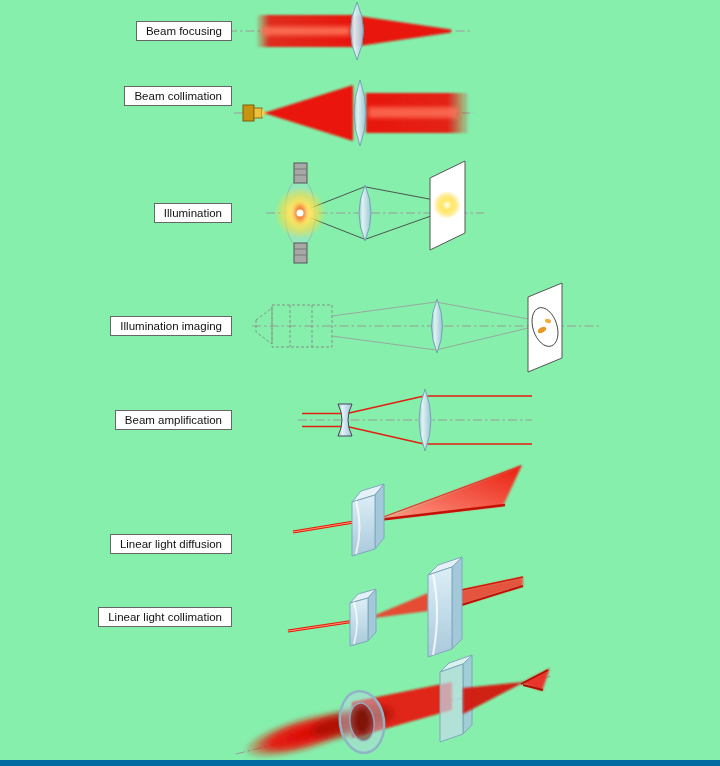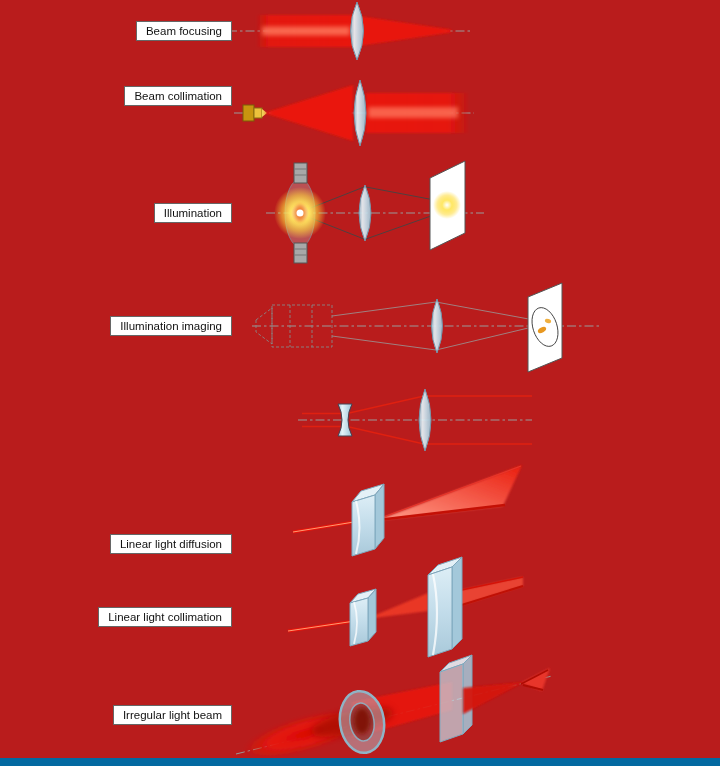--- a/index.html
+++ b/index.html
@@ -1,17 +1,17 @@
 <!DOCTYPE html>
 <html><head>
 <meta charset="utf-8">
 <style>
   html,body{margin:0;padding:0;background:#fff;}
-  .page{position:relative;width:720px;height:766px;background:#b91c1c;overflow:hidden;
-        font-family:"Liberation Sans",sans-serif;border-bottom:8px solid #0369a1;box-sizing:border-box;}
+  .page{position:relative;width:720px;height:766px;background:#86efac;overflow:hidden;
+        font-family:"Liberation Sans",sans-serif;border-bottom:6px solid #0369a1;box-sizing:border-box;}
   .diagram-svg{position:absolute;left:0;top:0;}
   .label{position:absolute;right:488px;border:1px solid #666;background:#fff;
          padding:2px 9px;font-size:11.5px;color:#111;white-space:nowrap;line-height:14px;}
   .axis{stroke:#9a9a9a;stroke-width:1;stroke-dasharray:9 3 2.5 3;fill:none;}
   .lens{fill:url(#gLens);stroke:#6f9db3;stroke-width:1;opacity:.93;}
   .ray{stroke:#444;stroke-width:.9;}
   .ray2{stroke:#999;stroke-width:.8;}
   .dashed{fill:none;stroke:#888;stroke-width:.9;stroke-dasharray:3 2;}
 </style>
 </head>
@@ -199,17 +199,17 @@
       <polygon points="521,683 550,668 542,691" fill="#e8352a" filter="url(#f1)"></polygon>
       <line x1="521" y1="684" x2="548" y2="670" stroke="#b00c04" stroke-width="1.5"></line>
       <line x1="523" y1="685" x2="543" y2="690" stroke="#b00c04" stroke-width="2"></line>
     </g>
   </svg>
 
   <div class="label" style="top:21px">Beam focusing</div>
   <div class="label" style="top:86px">Beam collimation</div>
   <div class="label" style="top:203px">Illumination</div>
   <div class="label" style="top:316px">Illumination imaging</div>
+  <div class="label" style="top:410px">Beam amplification</div>
   <div class="label" style="top:534px">Linear light diffusion</div>
   <div class="label" style="top:607px">Linear light collimation</div>
-  <div class="label" style="top:705px">Irregular light beam</div>
 
 </div>
 
 </body></html>

